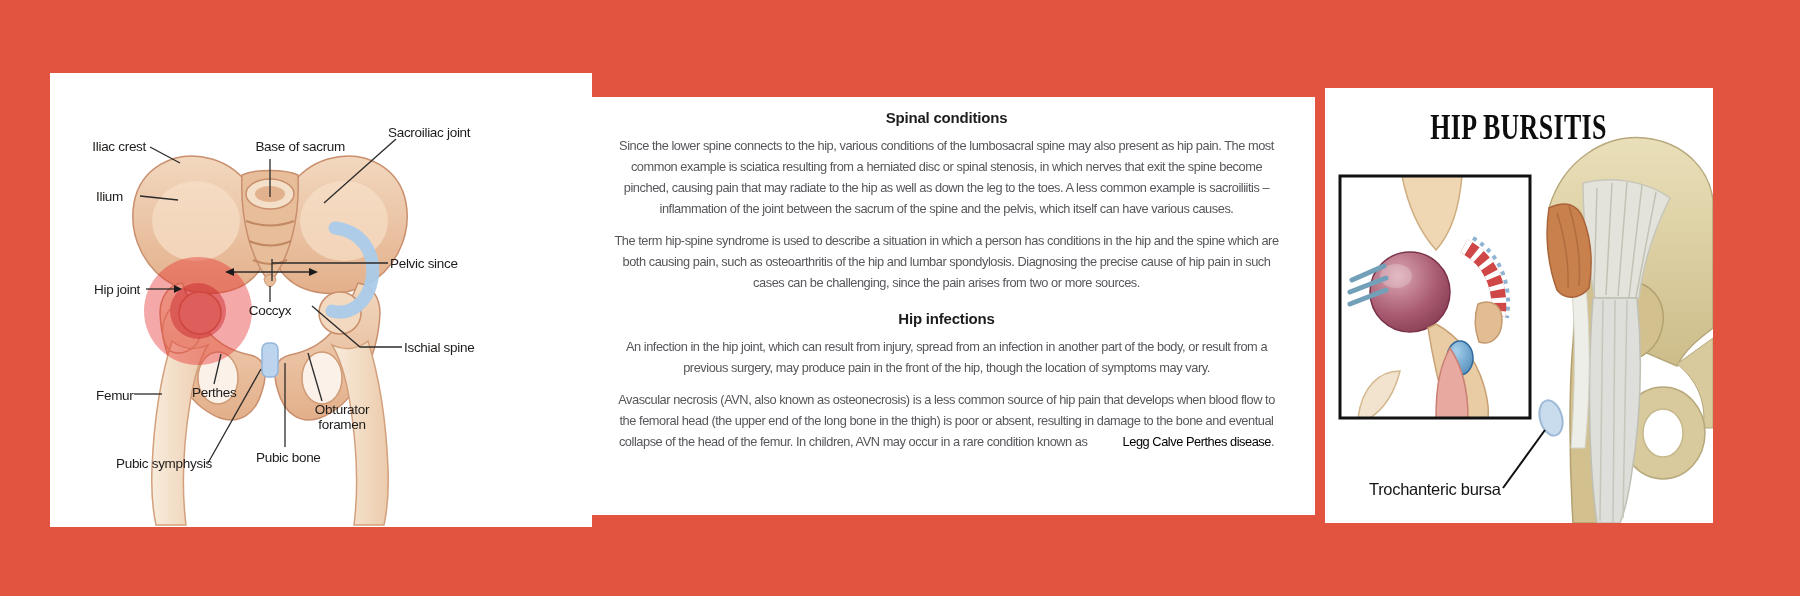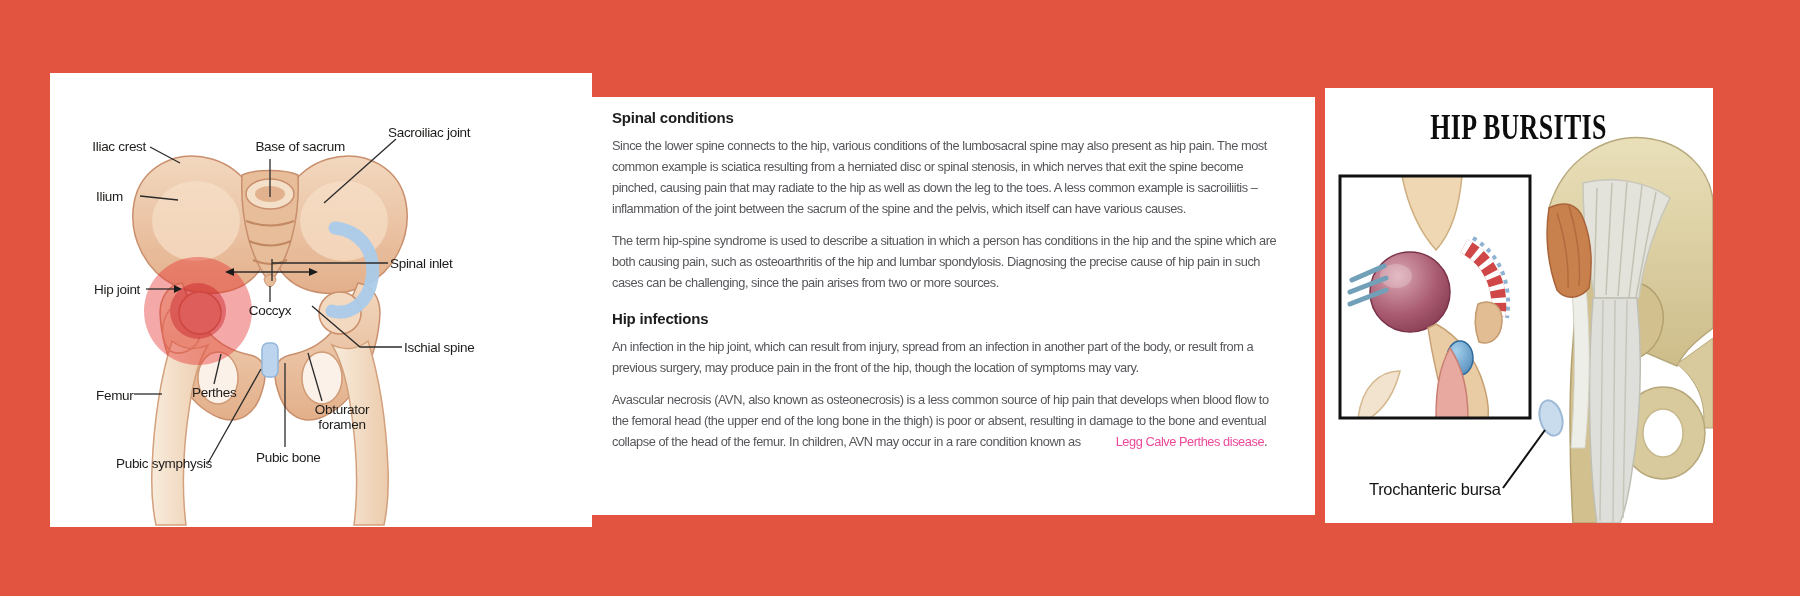--- a/index.html
+++ b/index.html
@@ -3,21 +3,21 @@
 <meta charset="utf-8">
 <style>
   html,body{margin:0;padding:0;}
   body{
     width:1800px;height:596px;position:relative;overflow:hidden;
     background:#e2543f;
     font-family:"Liberation Sans",sans-serif;
   }
   .panel{position:absolute;background:#ffffff;}
   #left-panel{left:50px;top:73px;width:542px;height:454px;}
-  #middle-panel{left:592px;top:97px;width:723px;height:418px;}
+  #middle-panel{left:592px;top:97px;width:723px;height:418px;text-align:center;}
   #right-panel{left:1325px;top:88px;width:388px;height:435px;}
 
   
   #left-panel svg{position:absolute;left:0;top:0;}
   .diagram-label{
     position:absolute;font-size:13.5px;letter-spacing:-0.3px;
     color:#1e1c1a;line-height:15px;white-space:nowrap;
   }
   .diagram-label.wrap{white-space:normal;}
 
@@ -25,21 +25,21 @@
   .article{padding:12px 34px 0 20px;}
   .article h3{
     font-size:15px;font-weight:bold;color:#1d1d1f;
     letter-spacing:-0.2px;margin:17px 0 9px 0;
   }
   .article h3.first{margin-top:0;}
   .article p{
     font-size:12.8px;line-height:21px;color:#56575b;
     letter-spacing:-0.45px;margin:0 0 11px 0;
   }
-  .article a{color:#ec4899;text-decoration:none;cursor:pointer;margin-left:32px;}
+  .article a{color:#000000;text-decoration:none;cursor:pointer;margin-left:32px;}
 
   
   #right-panel svg{position:absolute;left:0;top:0;}
   .title-wrap{position:absolute;left:0;top:22px;width:100%;text-align:center;font-family:Liberation Serif, serif;}
   .bursitis-title{
     display:inline-block;font-weight:bold;font-size:36px;line-height:34px;
     color:#0d0d0d;letter-spacing:0.5px;
     transform:scaleX(0.72);transform-origin:50% 50%;white-space:nowrap;
   }
   .bursa-caption{
@@ -120,21 +120,21 @@
       <polygon points="132,216 124,212 124,220"></polygon>
       <polygon points="175,199 184,195 184,203"></polygon>
       <polygon points="268,199 259,195 259,203"></polygon>
     </g>
   </svg>
 
   <div class="diagram-label" style="left:30px;top:66px;width:66px;text-align:right;">Iliac crest</div>
   <div class="diagram-label" style="left:145px;top:66px;width:150px;text-align:right;">Base of sacrum</div>
   <div class="diagram-label" style="left:338px;top:52px;">Sacroiliac joint</div>
   <div class="diagram-label" style="left:46px;top:116px;">Ilium</div>
-  <div class="diagram-label" style="left:340px;top:183px;">Spinal inlet</div>
+  <div class="diagram-label" style="left:340px;top:183px;">Pelvic since</div>
   <div class="diagram-label" style="left:44px;top:209px;">Hip joint</div>
   <div class="diagram-label" style="left:196px;top:230px;width:48px;text-align:center;">Coccyx</div>
   <div class="diagram-label" style="left:354px;top:267px;">Ischial spine</div>
   <div class="diagram-label" style="left:142px;top:312px;">Perthes</div>
   <div class="diagram-label" style="left:46px;top:315px;">Femur</div>
   <div class="diagram-label wrap" style="left:254px;top:329px;width:76px;text-align:center;">Obturator foramen</div>
   <div class="diagram-label" style="left:66px;top:383px;">Pubic symphysis</div>
   <div class="diagram-label" style="left:206px;top:377px;">Pubic bone</div>
 </div>
 

